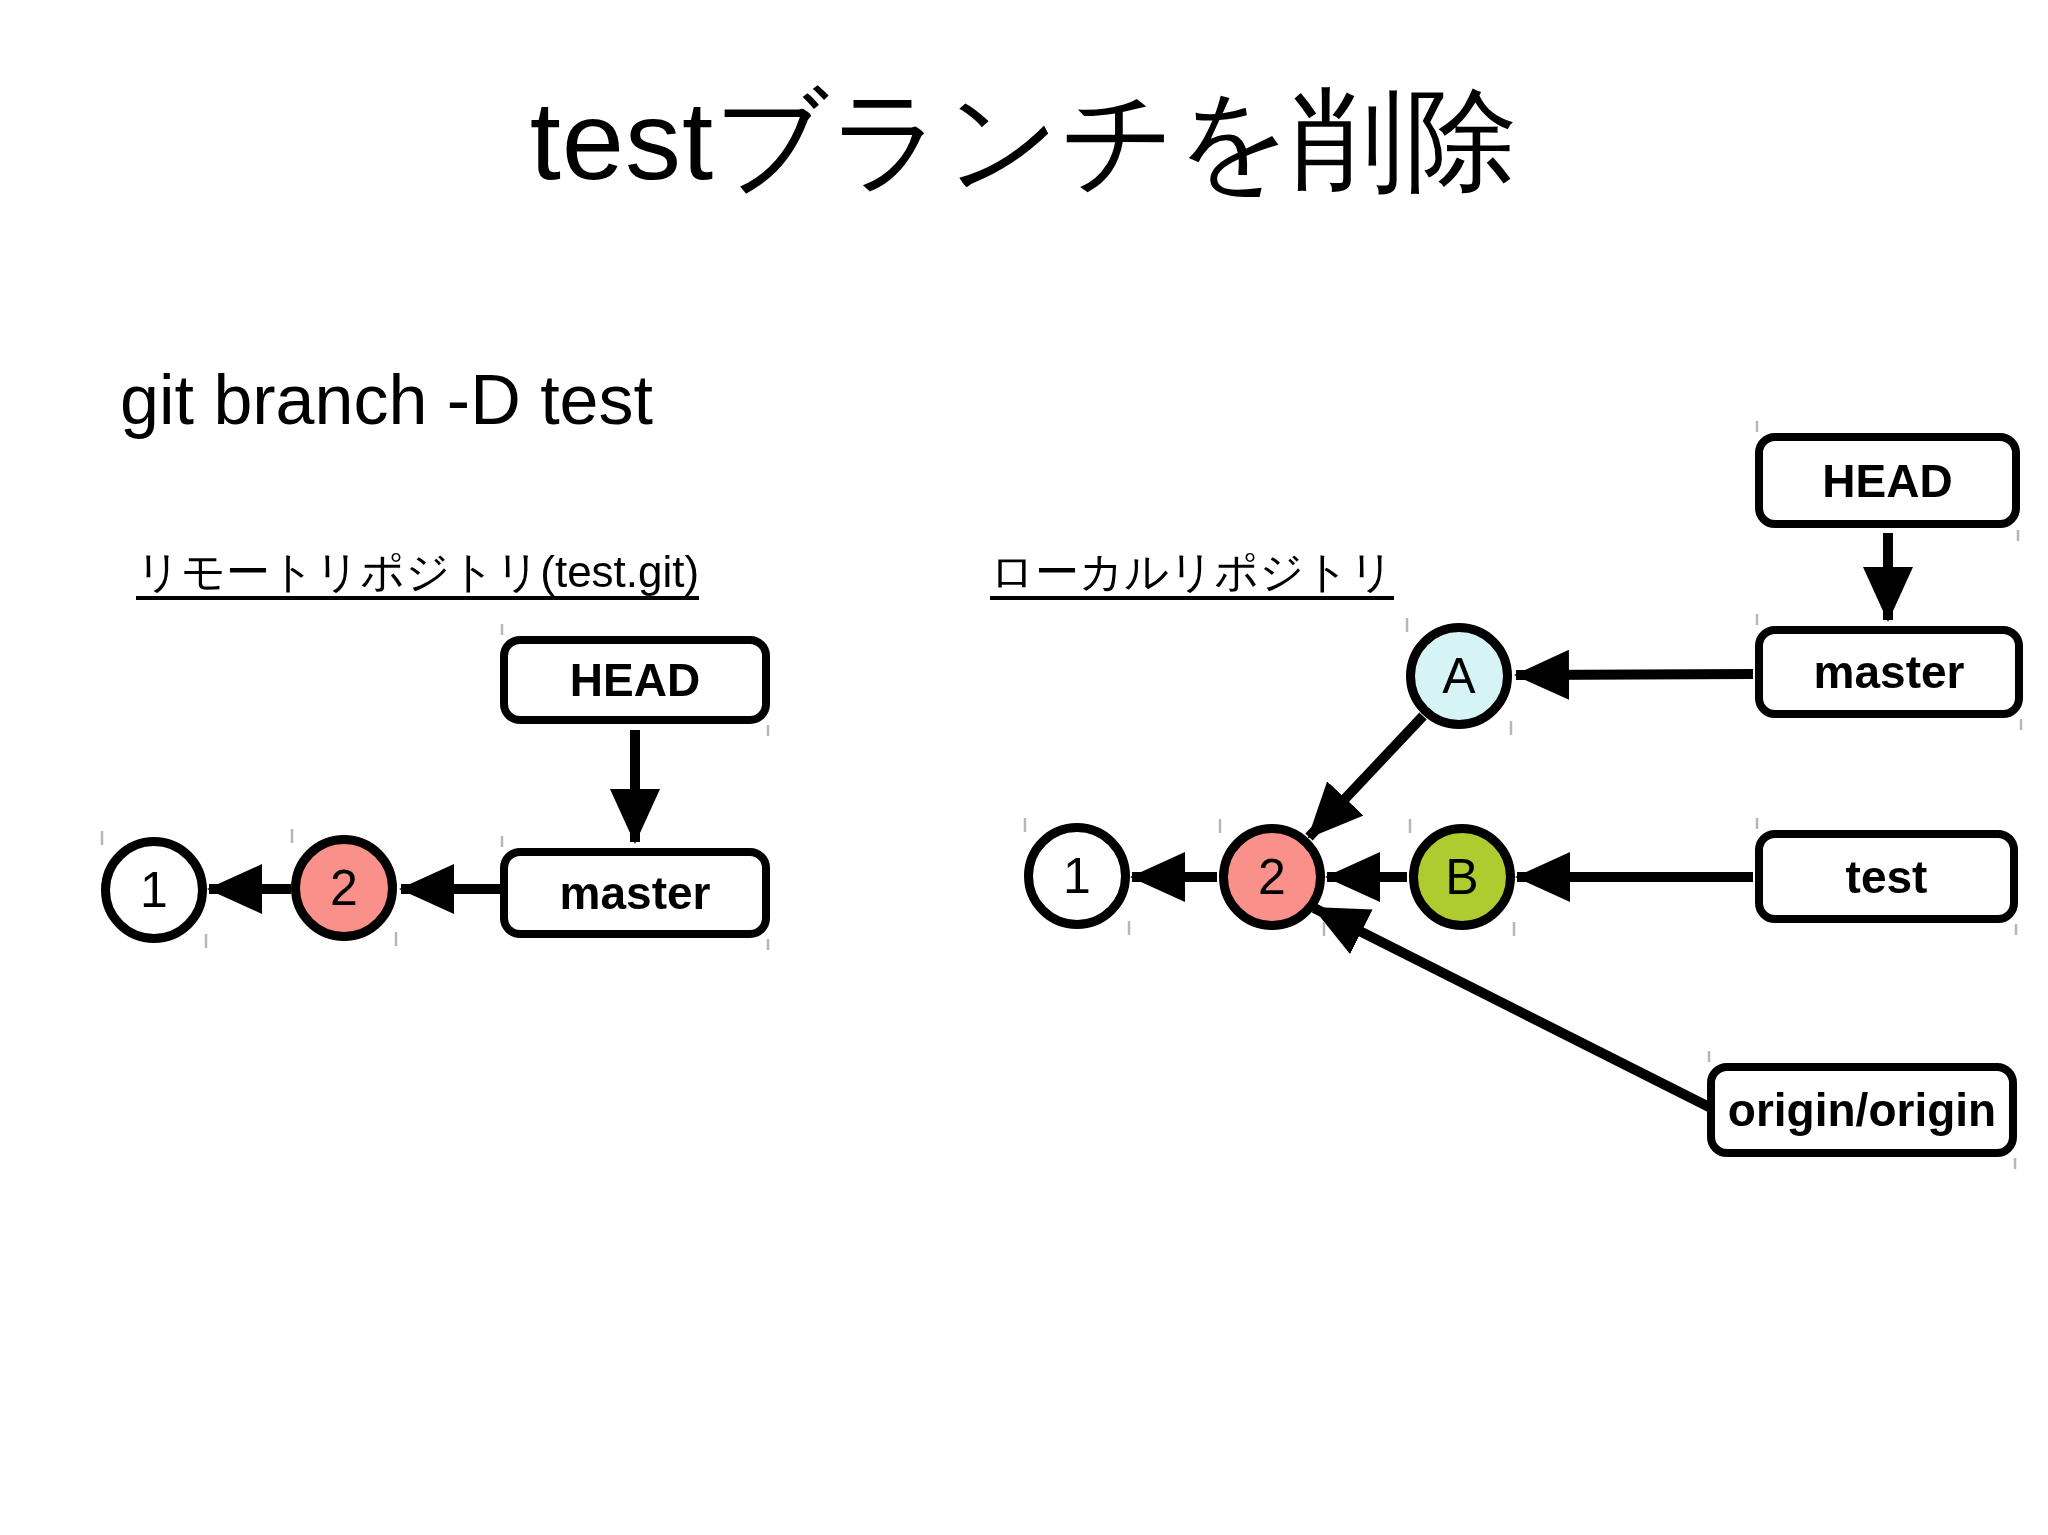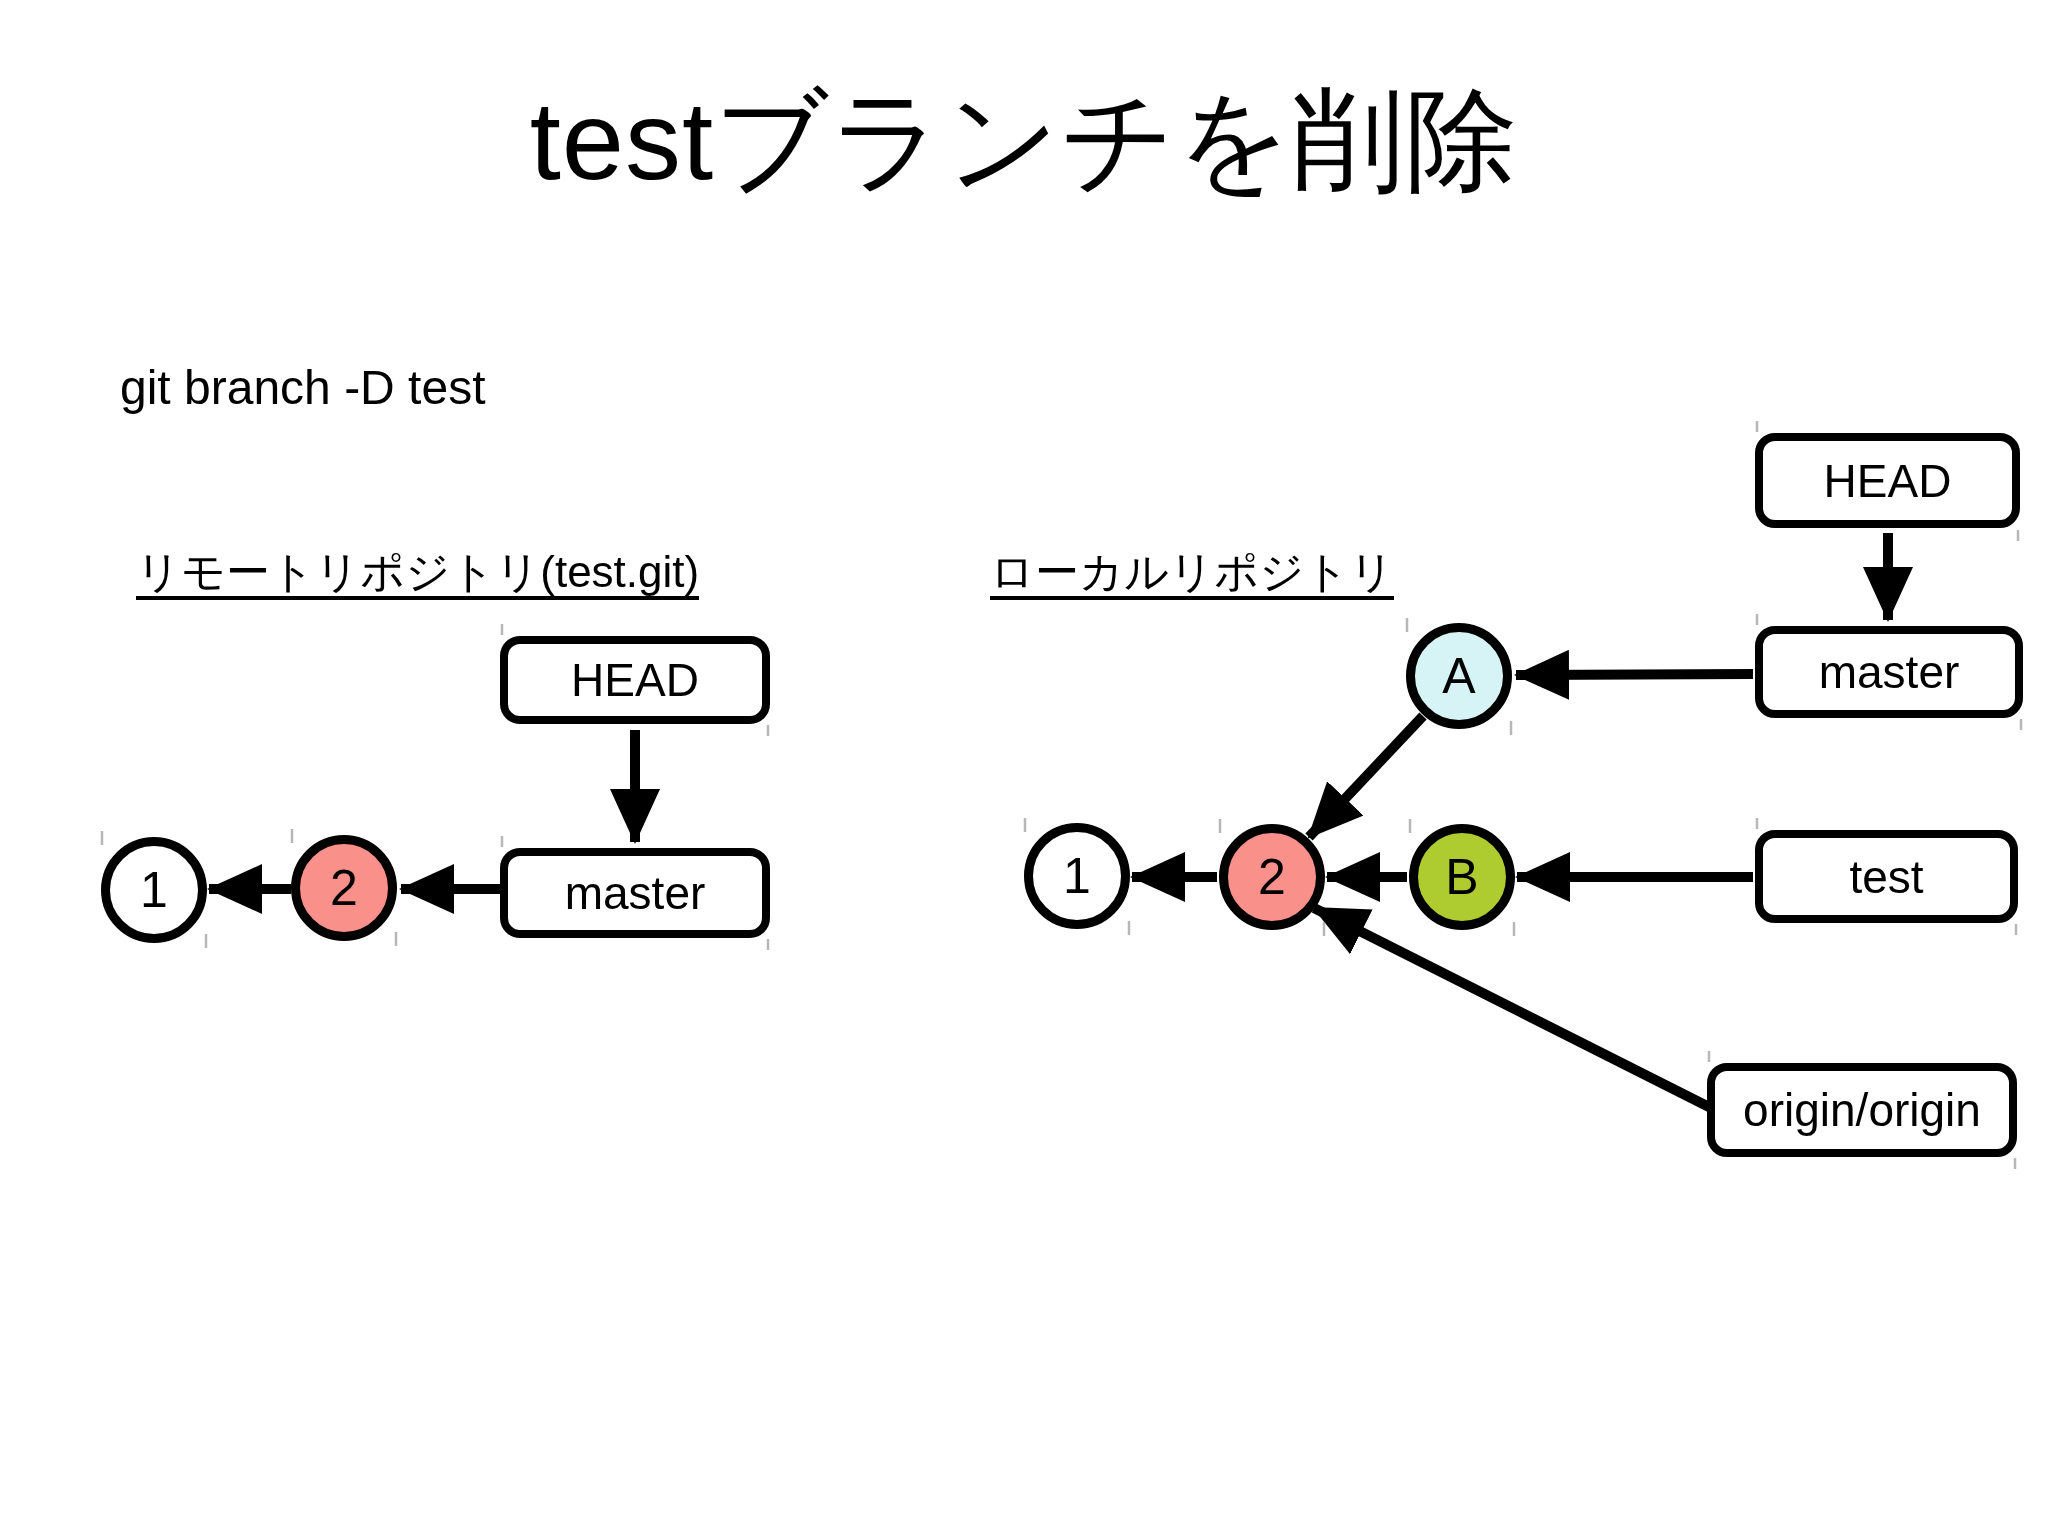--- a/index.html
+++ b/index.html
@@ -5,32 +5,32 @@
   html,body{margin:0;padding:0;background:#fff;}
   .slide{
     position:relative;width:2048px;height:1535px;background:#ffffff;
     font-family:"Liberation Sans","DejaVu Sans",sans-serif;color:#000;overflow:hidden;border-radius:23px;
   }
   .title{
     position:absolute;top:78px;left:0;width:100%;text-align:center;
     font-size:112px;line-height:1.12;font-weight:400;letter-spacing:1px;white-space:nowrap;
   }
   .command{
-    position:absolute;left:120px;top:362px;font-size:48px;line-height:1.1;font-weight:400;white-space:nowrap;
+    position:absolute;left:120px;top:362px;font-size:70px;line-height:1.1;font-weight:400;white-space:nowrap;
   }
   .section-heading{
     position:absolute;font-size:44px;line-height:1.1;font-weight:400;
     border-bottom:4px solid #000;white-space:nowrap;
   }
   .heading-remote{left:136px;top:548px;}
   .heading-local{left:990px;top:548px;}
   .gitbox{
     position:absolute;box-sizing:border-box;border:8px solid #000;border-radius:20px;
     background:#fff;display:flex;align-items:center;justify-content:center;
-    font-size:46px;font-weight:400;white-space:nowrap;
+    font-size:46px;font-weight:700;white-space:nowrap;
   }
   .commit{
     position:absolute;box-sizing:border-box;width:106px;height:106px;border:9px solid #000;
     border-radius:50%;background:#fff;display:flex;align-items:center;justify-content:center;
     font-size:50px;font-weight:400;
   }
   svg.arrows{position:absolute;left:0;top:0;width:2048px;height:1535px;}
   svg.arrows line.edge{stroke:#000;stroke-width:10;}
   svg.arrows line.tick{stroke:#9a9a9a;stroke-width:2.5;opacity:.7;}
 </style>

